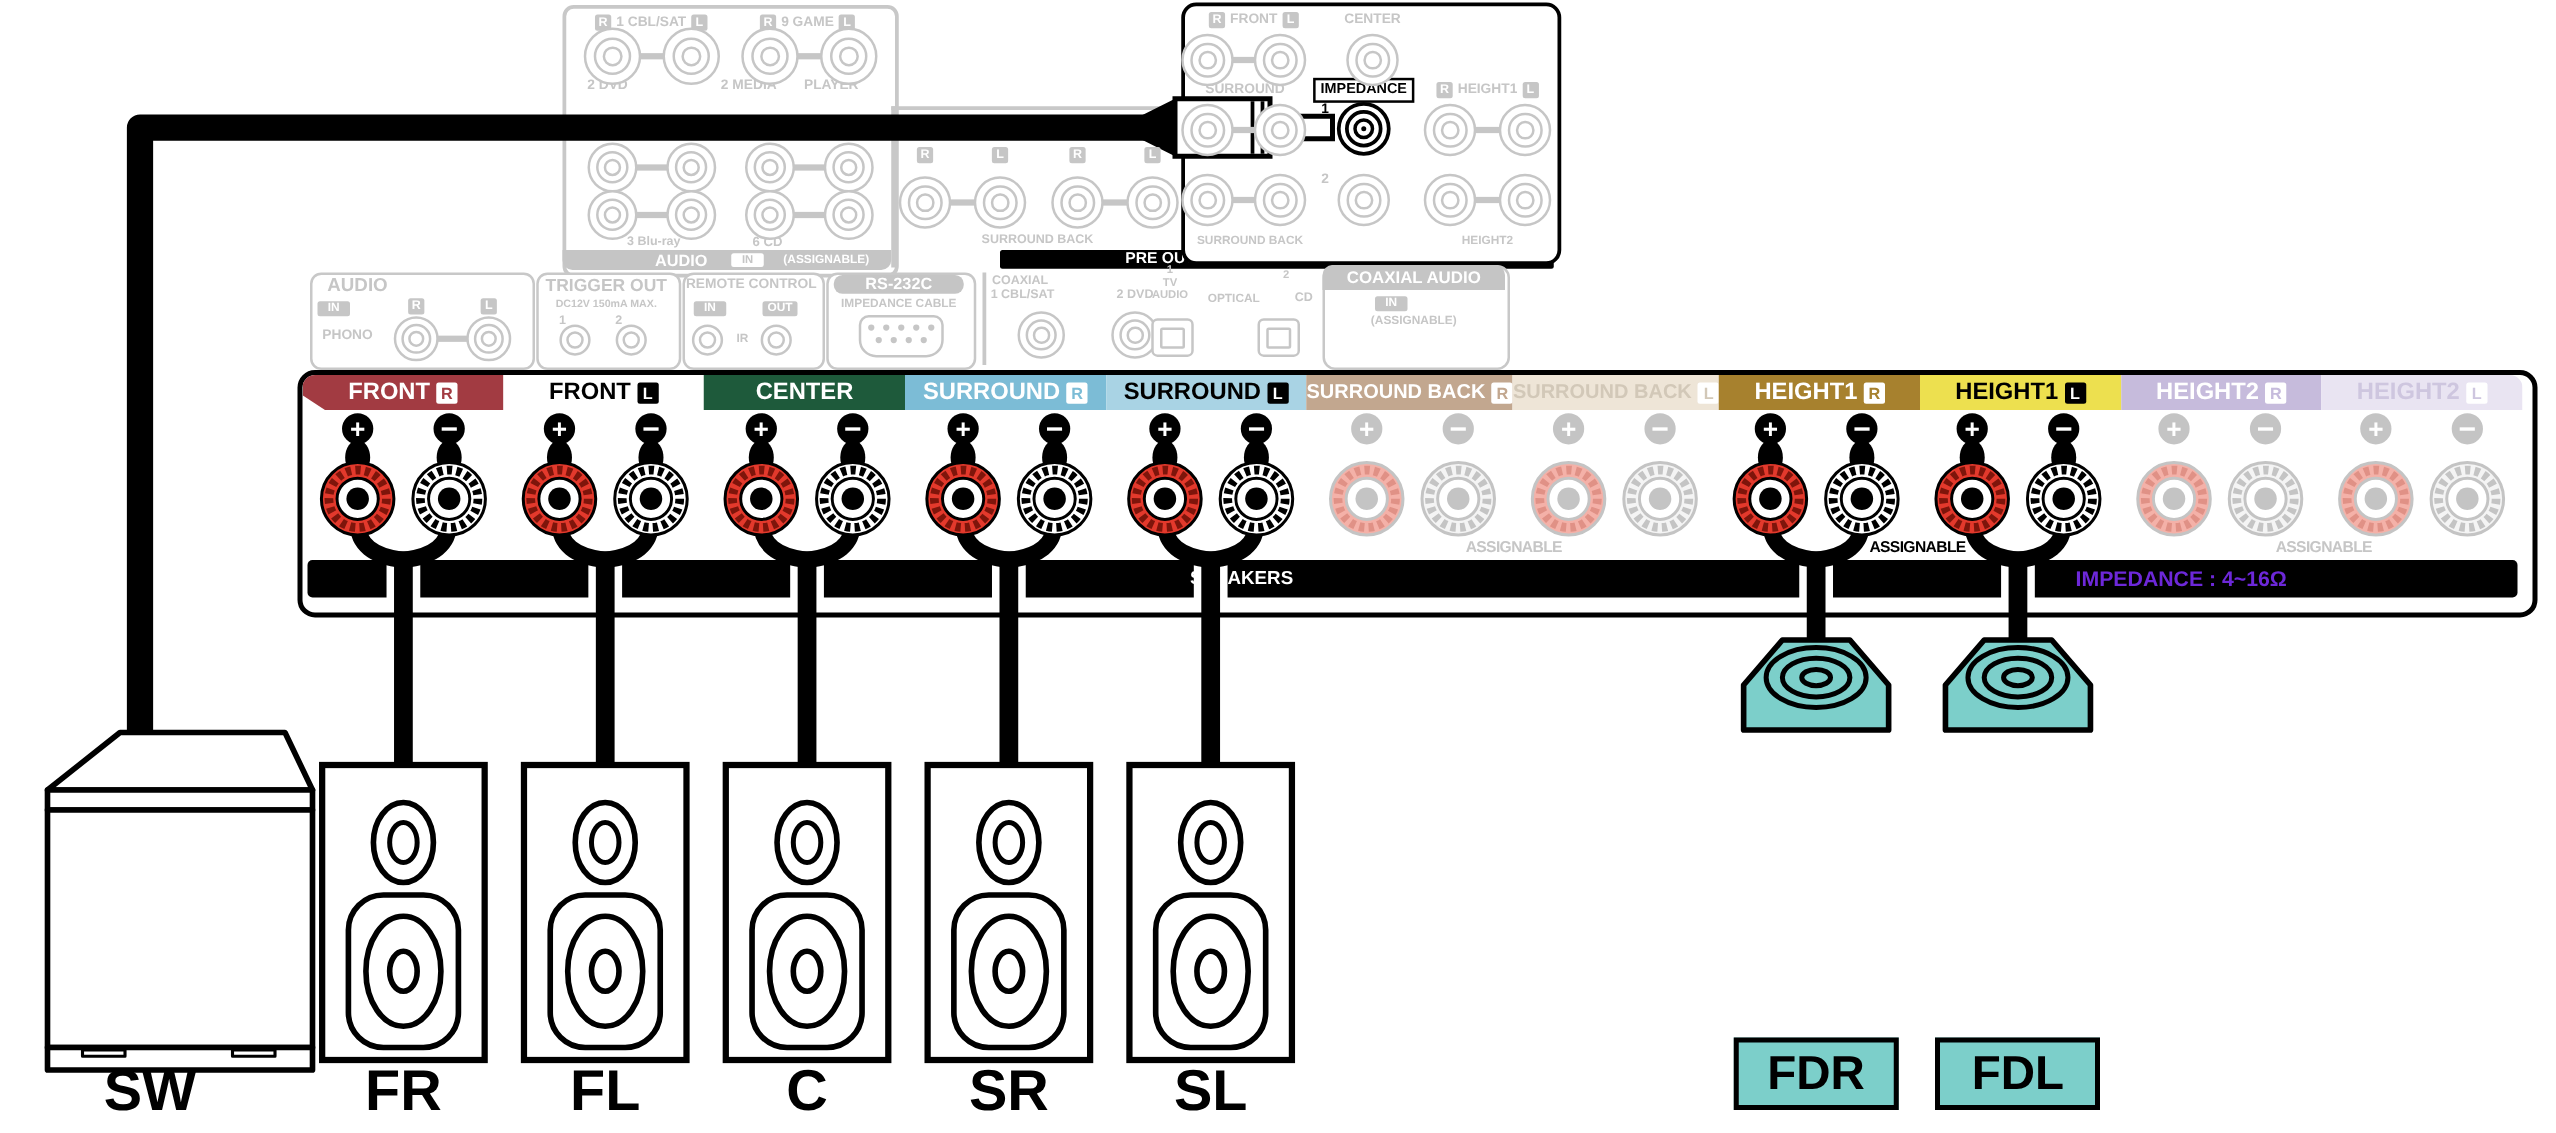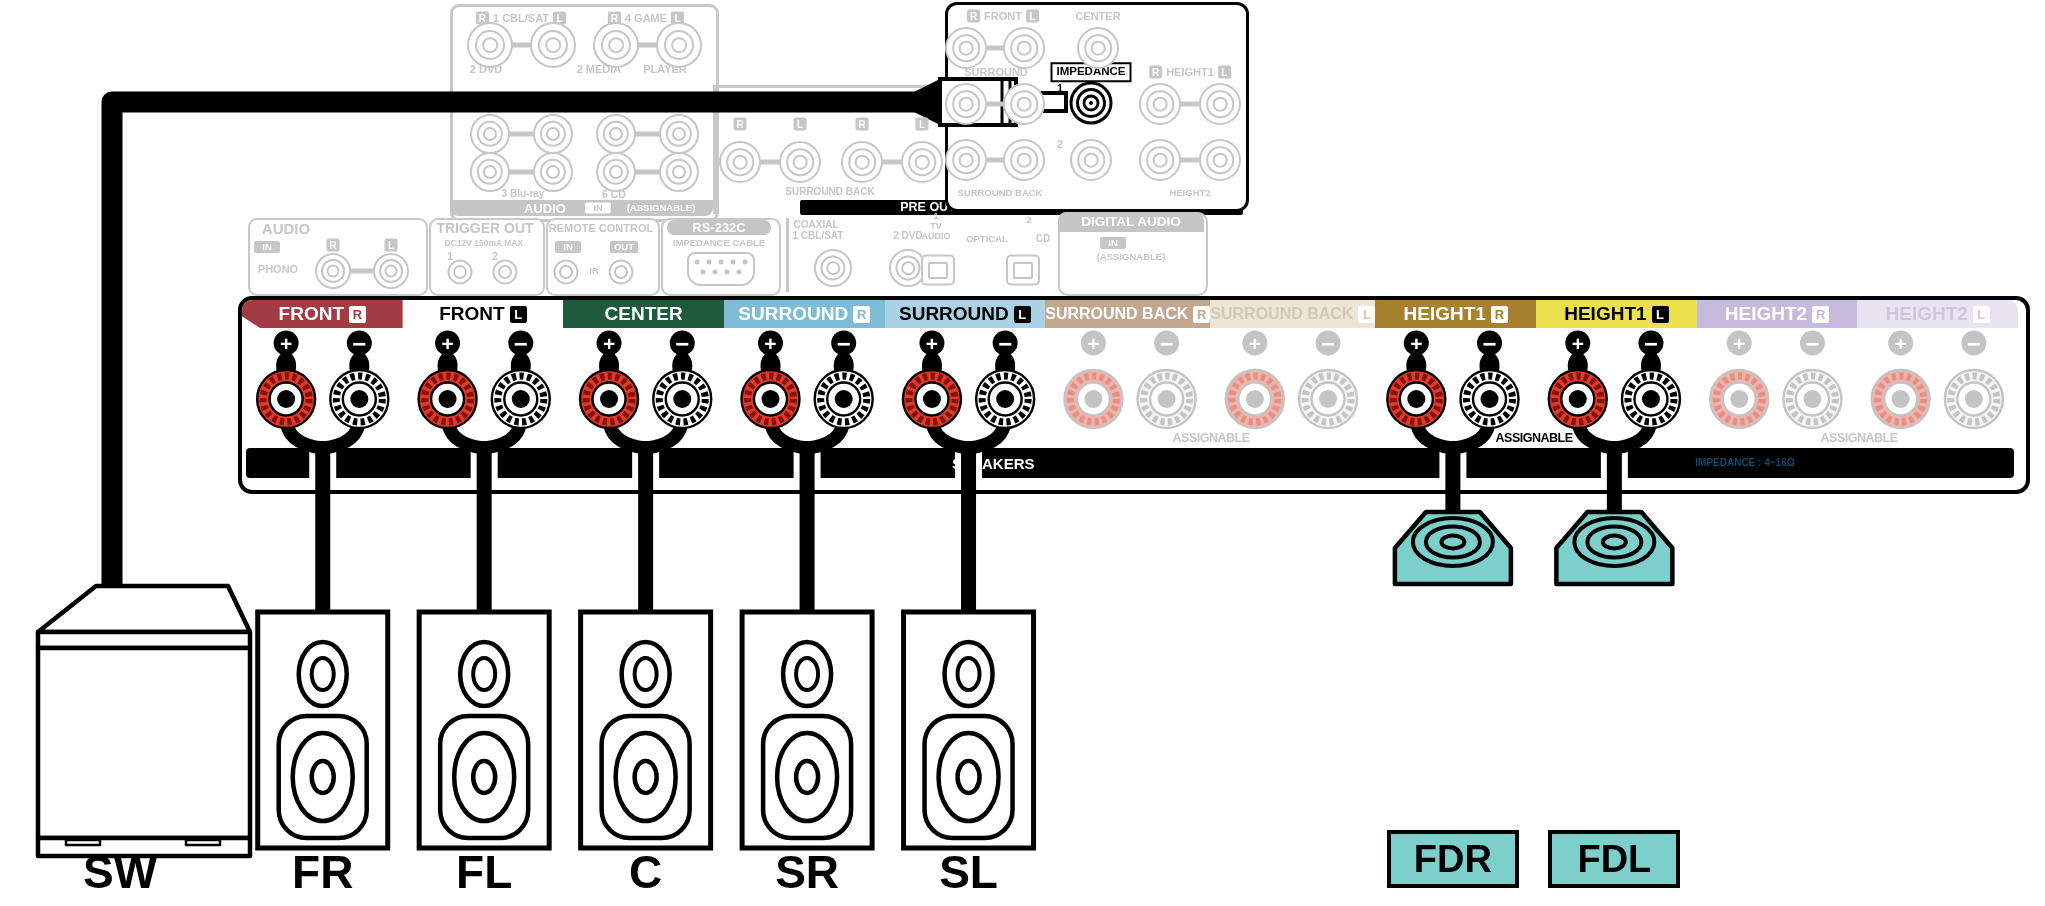--- a/index.html
+++ b/index.html
@@ -97,21 +97,21 @@
   <div class="t" style="left:818px;top:236px;font-size:10px">1 CBL/SAT</div>
   <div class="t" style="left:908px;top:236px;font-size:10px">2 DVD</div>
   <div class="t" style="left:936px;top:216px;font-size:9px">1</div>
   <div class="t" style="left:936px;top:226px;font-size:9px">TV</div>
   <div class="t" style="left:936px;top:236px;font-size:9px">AUDIO</div>
   <div class="t" style="left:987px;top:239px;font-size:9.5px">OPTICAL</div>
   <div class="t" style="left:1029px;top:220px;font-size:9px">2</div>
   <div class="t" style="left:1043px;top:239px;font-size:10px">CD</div>
   <div class="blk" style="left:1058px;top:212px;width:146px;height:80px;border-radius:10px"></div>
   <div class="gbar" style="left:1058px;top:212px;width:146px;height:20px;border-radius:8px 8px 0 0"></div>
-  <div class="t" style="left:1131px;top:222px;font-size:13.5px;color:#fff">DIGITAL AUDIO</div>
+  <div class="t" style="left:1131px;top:222px;font-size:13.5px;color:#fff">COAXIAL AUDIO</div>
   <div class="ibxa" style="left:1113px;top:243px;width:26px;height:12px;font-size:9.5px">IN</div>
   <div class="t" style="left:1131px;top:257px;font-size:9.5px">(ASSIGNABLE)</div>
 
   <div class="abs" style="left:238px;top:296px;width:1784px;height:190px;border:4px solid #000;border-radius:14px;background:#fff"></div>
   <div id="channel-row">
       <div class="cell" style="background: rgb(162, 59, 66); color: rgb(255, 255, 255); font-size: 19px; clip-path: polygon(0px 0px, 100% 0px, 100% 100%, 18px 100%, 0px 58%);">
         <span>FRONT</span>
         <span class="sbx" style="background: rgb(255, 255, 255); color: rgb(162, 59, 66);">R</span>
       </div>
       <div class="cell" style="background: rgb(255, 255, 255); color: rgb(0, 0, 0); font-size: 19px;">
@@ -154,21 +154,21 @@
         <span class="sbx" style="background: rgb(255, 255, 255); color: rgb(206, 198, 223);">L</span>
       </div>
     </div>
 
   <div class="t" style="left:1211px;top:438px;font-size:12.5px;color:#C6C6C6;letter-spacing:-0.5px">ASSIGNABLE</div>
   <div class="t" style="left:1534px;top:438px;font-size:12.5px;color:#000;letter-spacing:-0.5px">ASSIGNABLE</div>
   <div class="t" style="left:1859px;top:438px;font-size:12.5px;color:#C6C6C6;letter-spacing:-0.5px">ASSIGNABLE</div>
 
   <div class="kbar" style="left:246px;top:448px;width:1768px;height:30px;border-radius:4px"></div>
   <div class="tl" style="left:952px;top:463px;font-size:15px;color:#fff">SPEAKERS</div>
-  <div class="t" style="left:1745px;top:463px;font-size:10px;color:#0c4a6e">IMPEDANCE : 4~16Ω</div>
+  <div class="t" style="left:1745px;top:463px;font-size:17px;color:#6d28d9">IMPEDANCE : 4~16Ω</div>
 
   <svg id="overlay" width="2045" height="906" viewBox="0 0 2045 906">
       <g>
         <polyline points="112,592 112,102 918,102" fill="none" stroke="#000" stroke-width="21" stroke-linejoin="round" stroke-linecap="butt"></polyline>
         <polygon points="914,92 940,79 940,125 914,112" fill="#000"></polygon>
         <rect x="940" y="79" width="76" height="46" fill="#fff" stroke="#000" stroke-width="4"></rect>
         <line x1="1002" y1="81" x2="1002" y2="123" stroke="#000" stroke-width="3"></line>
         <line x1="1010" y1="81" x2="1010" y2="123" stroke="#000" stroke-width="3"></line>
         <rect x="1016" y="93" width="50" height="18" fill="#fff" stroke="#000" stroke-width="4"></rect>
         <g>
@@ -520,21 +520,21 @@
       </g>
     </svg>
 
 <div class="lrow" style="left: 521px; top: 18px; font-size: 11px;">
       <span class="ibx">R</span>
       <span class="txt">1 CBL/SAT</span>
       <span class="ibx">L</span>
     </div>
     <div class="lrow" style="left: 646px; top: 18px; font-size: 11px;">
       <span class="ibx">R</span>
-      <span class="txt">4 GAME</span>
+      <span class="txt">9 GAME</span>
       <span class="ibx">L</span>
     </div>
     <div class="lrow" style="left: 1003px; top: 16px; font-size: 11px;">
       <span class="ibx">R</span>
       <span class="txt">FRONT</span>
       <span class="ibx">L</span>
     </div>
     <div class="lrow" style="left: 1190px; top: 72px; font-size: 11px;">
       <span class="ibx">R</span>
       <span class="txt">HEIGHT1</span>

